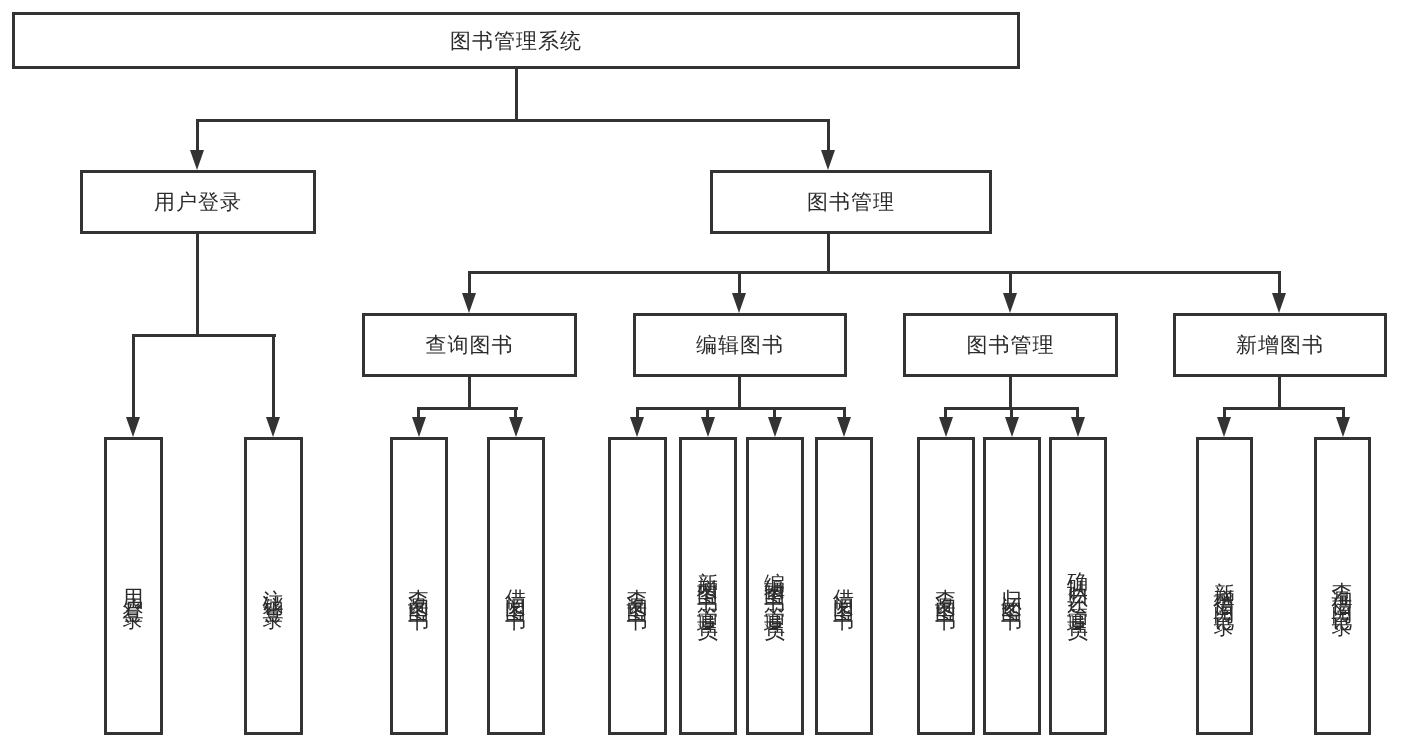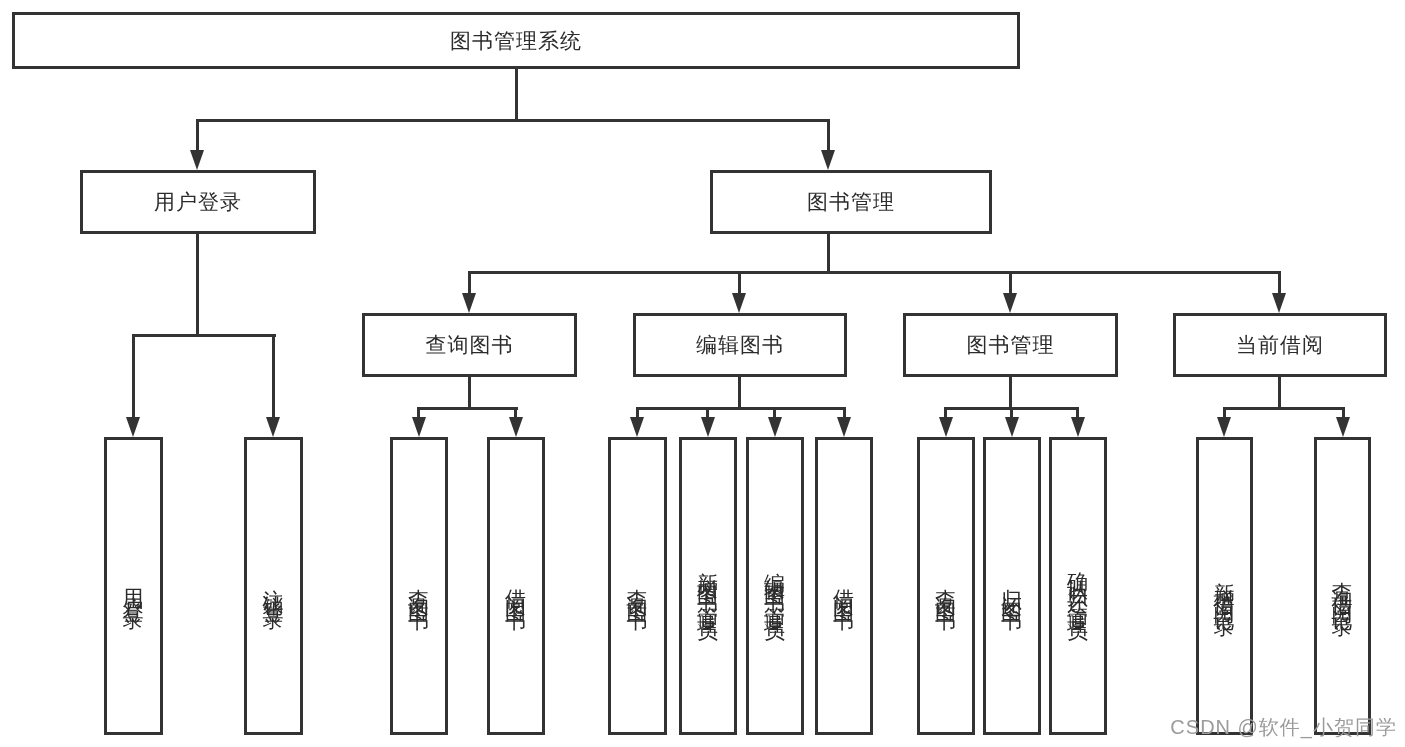--- a/index.html
+++ b/index.html
@@ -60,21 +60,21 @@
   <div class="vl" style="left:738px;top:271px;height:28px"></div>
   <div class="ar" style="left:732px;top:293px"></div>
   <div class="vl" style="left:1009px;top:271px;height:28px"></div>
   <div class="ar" style="left:1003px;top:293px"></div>
   <div class="vl" style="left:1278px;top:271px;height:28px"></div>
   <div class="ar" style="left:1272px;top:293px"></div>
 
   <div class="box h" style="left:362px;top:313px;width:215px;height:64px">查询图书</div>
   <div class="box h" style="left:633px;top:313px;width:214px;height:64px">编辑图书</div>
   <div class="box h" style="left:903px;top:313px;width:215px;height:64px">图书管理</div>
-  <div class="box h" style="left:1173px;top:313px;width:214px;height:64px">当前借阅</div>
+  <div class="box h" style="left:1173px;top:313px;width:214px;height:64px">新增图书</div>
 
   <div class="vl" style="left:468px;top:377px;height:33px"></div>
   <div class="hl" style="left:417px;top:407px;width:101px"></div>
   <div class="vl" style="left:417px;top:407px;height:16px"></div>
   <div class="ar" style="left:412px;top:417px"></div>
   <div class="vl" style="left:514px;top:407px;height:16px"></div>
   <div class="ar" style="left:509px;top:417px"></div>
 
   <div class="vl" style="left:738px;top:377px;height:33px"></div>
   <div class="hl" style="left:636px;top:407px;width:210px"></div>
@@ -114,15 +114,14 @@
   <div class="box v" style="left:746px;top:437px;width:58px;height:298px">编辑图书（管理员）</div>
   <div class="box v" style="left:815px;top:437px;width:58px;height:298px">借阅图书</div>
 
   <div class="box v" style="left:917px;top:437px;width:58px;height:298px">查询图书</div>
   <div class="box v" style="left:983px;top:437px;width:58px;height:298px">归还图书</div>
   <div class="box v" style="left:1049px;top:437px;width:58px;height:298px">确认归还（管理员）</div>
 
   <div class="box v" style="left:1196px;top:437px;width:57px;height:298px">新增借阅记录</div>
   <div class="box v" style="left:1314px;top:437px;width:57px;height:298px">查询借阅记录</div>
 
-  <div class="watermark">CSDN @软件_小贺同学</div>
 
 </div>
 
 </body></html>

